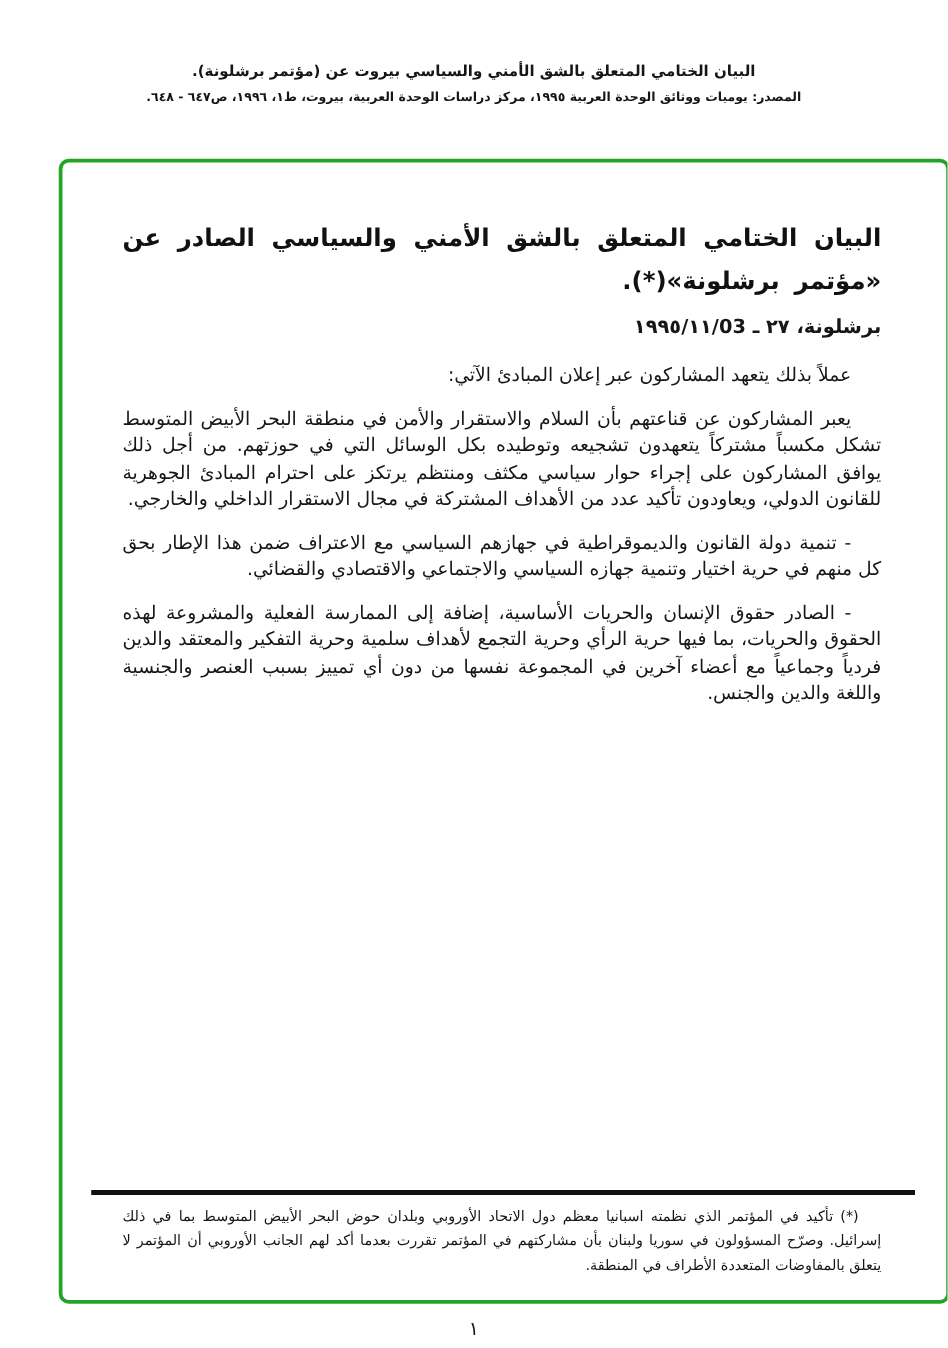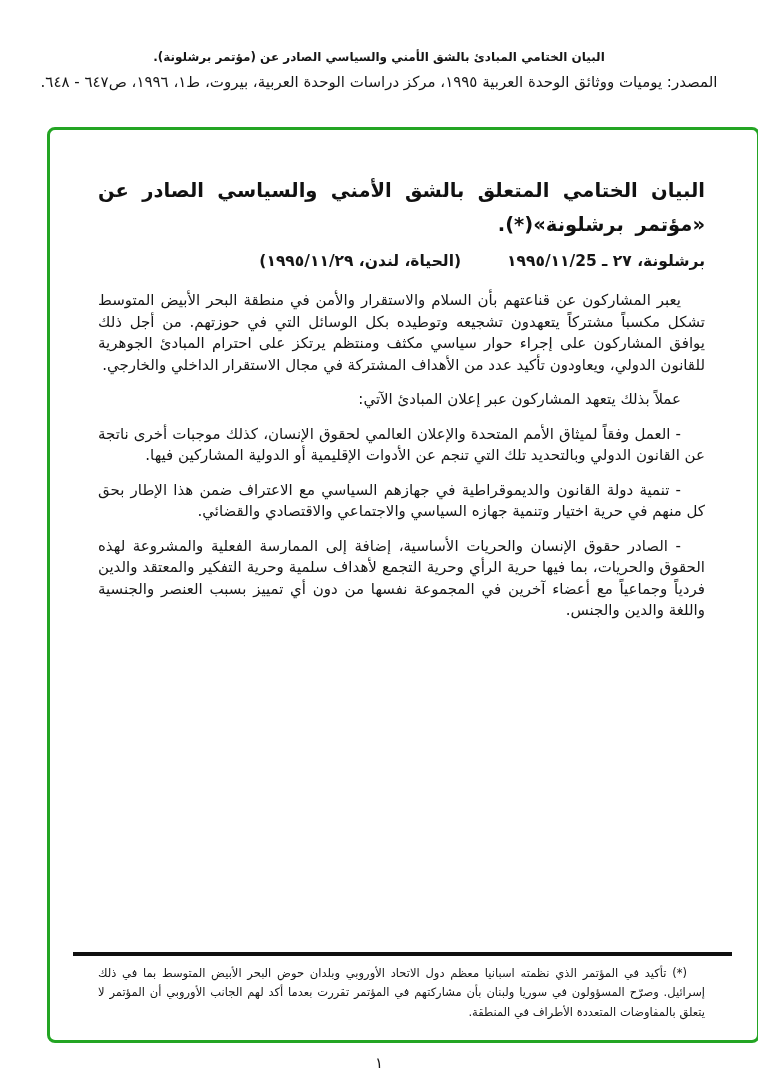--- a/index.html
+++ b/index.html
@@ -15,21 +15,21 @@
   }
 
   
   .doc-header {
     position: absolute;
     top: 50px; left: 0; right: 0;
     text-align: center;
     direction: rtl;
   }
   .hdr-line1 { font-size: 12px; font-weight: bold; margin-bottom: 9px; letter-spacing: 0.2px; }
-  .hdr-line2 { font-size: 15px; font-weight: normal; }
+  .hdr-line2 { font-size: 10px; font-weight: bold; }
 
   
   .green-frame {
     position: absolute;
     left: 47px; top: 127px;
     width: 713px; height: 916px;
     border: 3px solid #23a523;
     border-radius: 8px;
     background: #ffffff;
   }
@@ -89,37 +89,35 @@
     left: 0; right: 0;
     bottom: 6px;
     text-align: center;
     font-size: 15px;
   }
 </style>
 </head>
 <body>
 
 <header class="doc-header">
-  <div class="hdr-line1">البيان الختامي المبادئ بالشق الأمني والسياسي الصادر عن (مؤتمر برشلونة).</div>
+  <div class="hdr-line1">البيان الختامي المتعلق بالشق الأمني والسياسي بيروت عن (مؤتمر برشلونة).</div>
   <div class="hdr-line2">المصدر: يوميات ووثائق الوحدة العربية ١٩٩٥، مركز دراسات الوحدة العربية، بيروت، ط١، ١٩٩٦، ص٦٤٧ - ٦٤٨.</div>
 </header>
 
 <div class="green-frame" style="border-color: rgb(35, 165, 35);">
   <div class="doc-body">
 
     <h1 class="doc-title">البيان الختامي المتعلق بالشق الأمني والسياسي الصادر عن «مؤتمر برشلونة»(*).</h1>
 
     <div class="dateline">
-      <span>برشلونة، ٢٧ ـ ١٩٩٥/١١/25</span>
-      <span>(الحياة، لندن، ١٩٩٥/١١/٢٩)</span>
+      <span>برشلونة، ٢٧ ـ ١٩٩٥/١١/03</span>
     </div>
 
+    <p class="para">عملاً بذلك يتعهد المشاركون عبر إعلان المبادئ الآتي:</p>
     <p class="para">يعبر المشاركون عن قناعتهم بأن السلام والاستقرار والأمن في منطقة البحر الأبيض المتوسط تشكل مكسباً مشتركاً يتعهدون تشجيعه وتوطيده بكل الوسائل التي في حوزتهم. من أجل ذلك يوافق المشاركون على إجراء حوار سياسي مكثف ومنتظم يرتكز على احترام المبادئ الجوهرية للقانون الدولي، ويعاودون تأكيد عدد من الأهداف المشتركة في مجال الاستقرار الداخلي والخارجي.</p>
-    <p class="para">عملاً بذلك يتعهد المشاركون عبر إعلان المبادئ الآتي:</p>
-    <p class="para">- العمل وفقاً لميثاق الأمم المتحدة والإعلان العالمي لحقوق الإنسان، كذلك موجبات أخرى ناتجة عن القانون الدولي وبالتحديد تلك التي تنجم عن الأدوات الإقليمية أو الدولية المشاركين فيها.</p>
     <p class="para">- تنمية دولة القانون والديموقراطية في جهازهم السياسي مع الاعتراف ضمن هذا الإطار بحق كل منهم في حرية اختيار وتنمية جهازه السياسي والاجتماعي والاقتصادي والقضائي.</p>
     <p class="para">- الصادر حقوق الإنسان والحريات الأساسية، إضافة إلى الممارسة الفعلية والمشروعة لهذه الحقوق والحريات، بما فيها حرية الرأي وحرية التجمع لأهداف سلمية وحرية التفكير والمعتقد والدين فردياً وجماعياً مع أعضاء آخرين في المجموعة نفسها من دون أي تمييز بسبب العنصر والجنسية واللغة والدين والجنس.</p>
 
     <div class="footnote-block">
       <div class="footnote-rule"></div>
       <p class="footnote">(*) تأكيد في المؤتمر الذي نظمته اسبانيا معظم دول الاتحاد الأوروبي وبلدان حوض البحر الأبيض المتوسط بما في ذلك إسرائيل. وصرّح المسؤولون في سوريا ولبنان بأن مشاركتهم في المؤتمر تقررت بعدما أكد لهم الجانب الأوروبي أن المؤتمر لا يتعلق بالمفاوضات المتعددة الأطراف في المنطقة.</p>
     </div>
 
   </div>
 </div>

